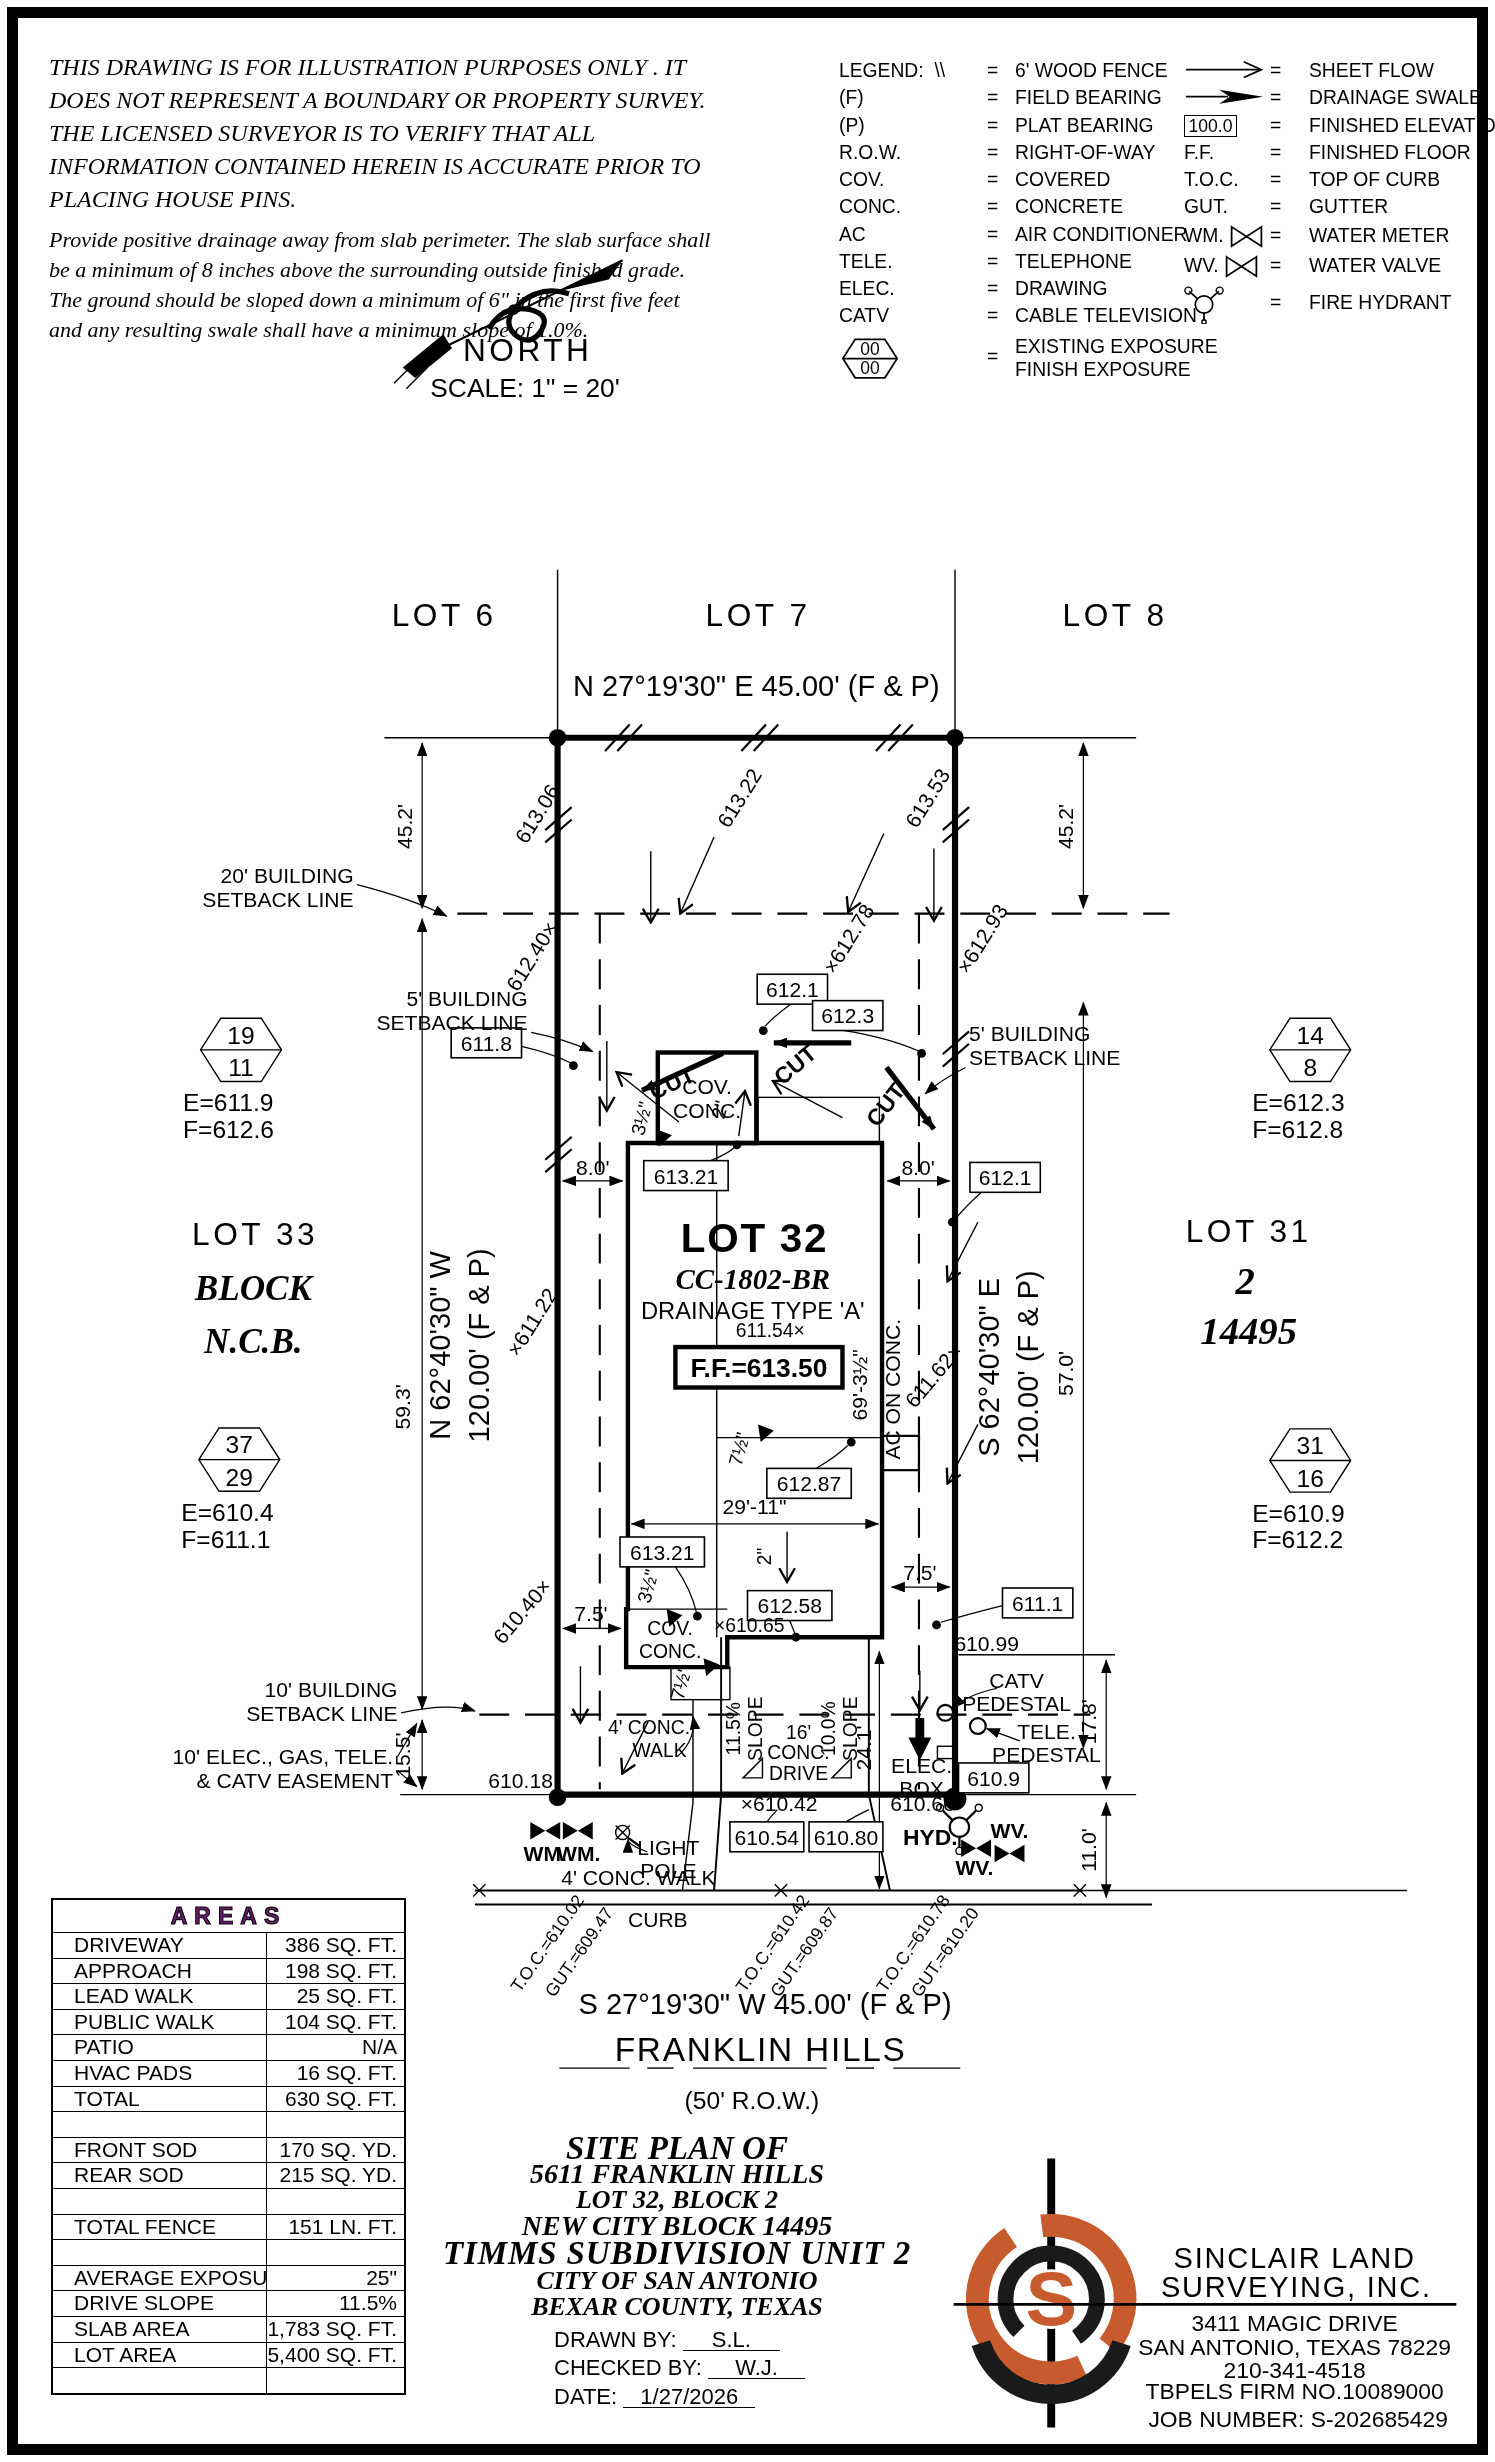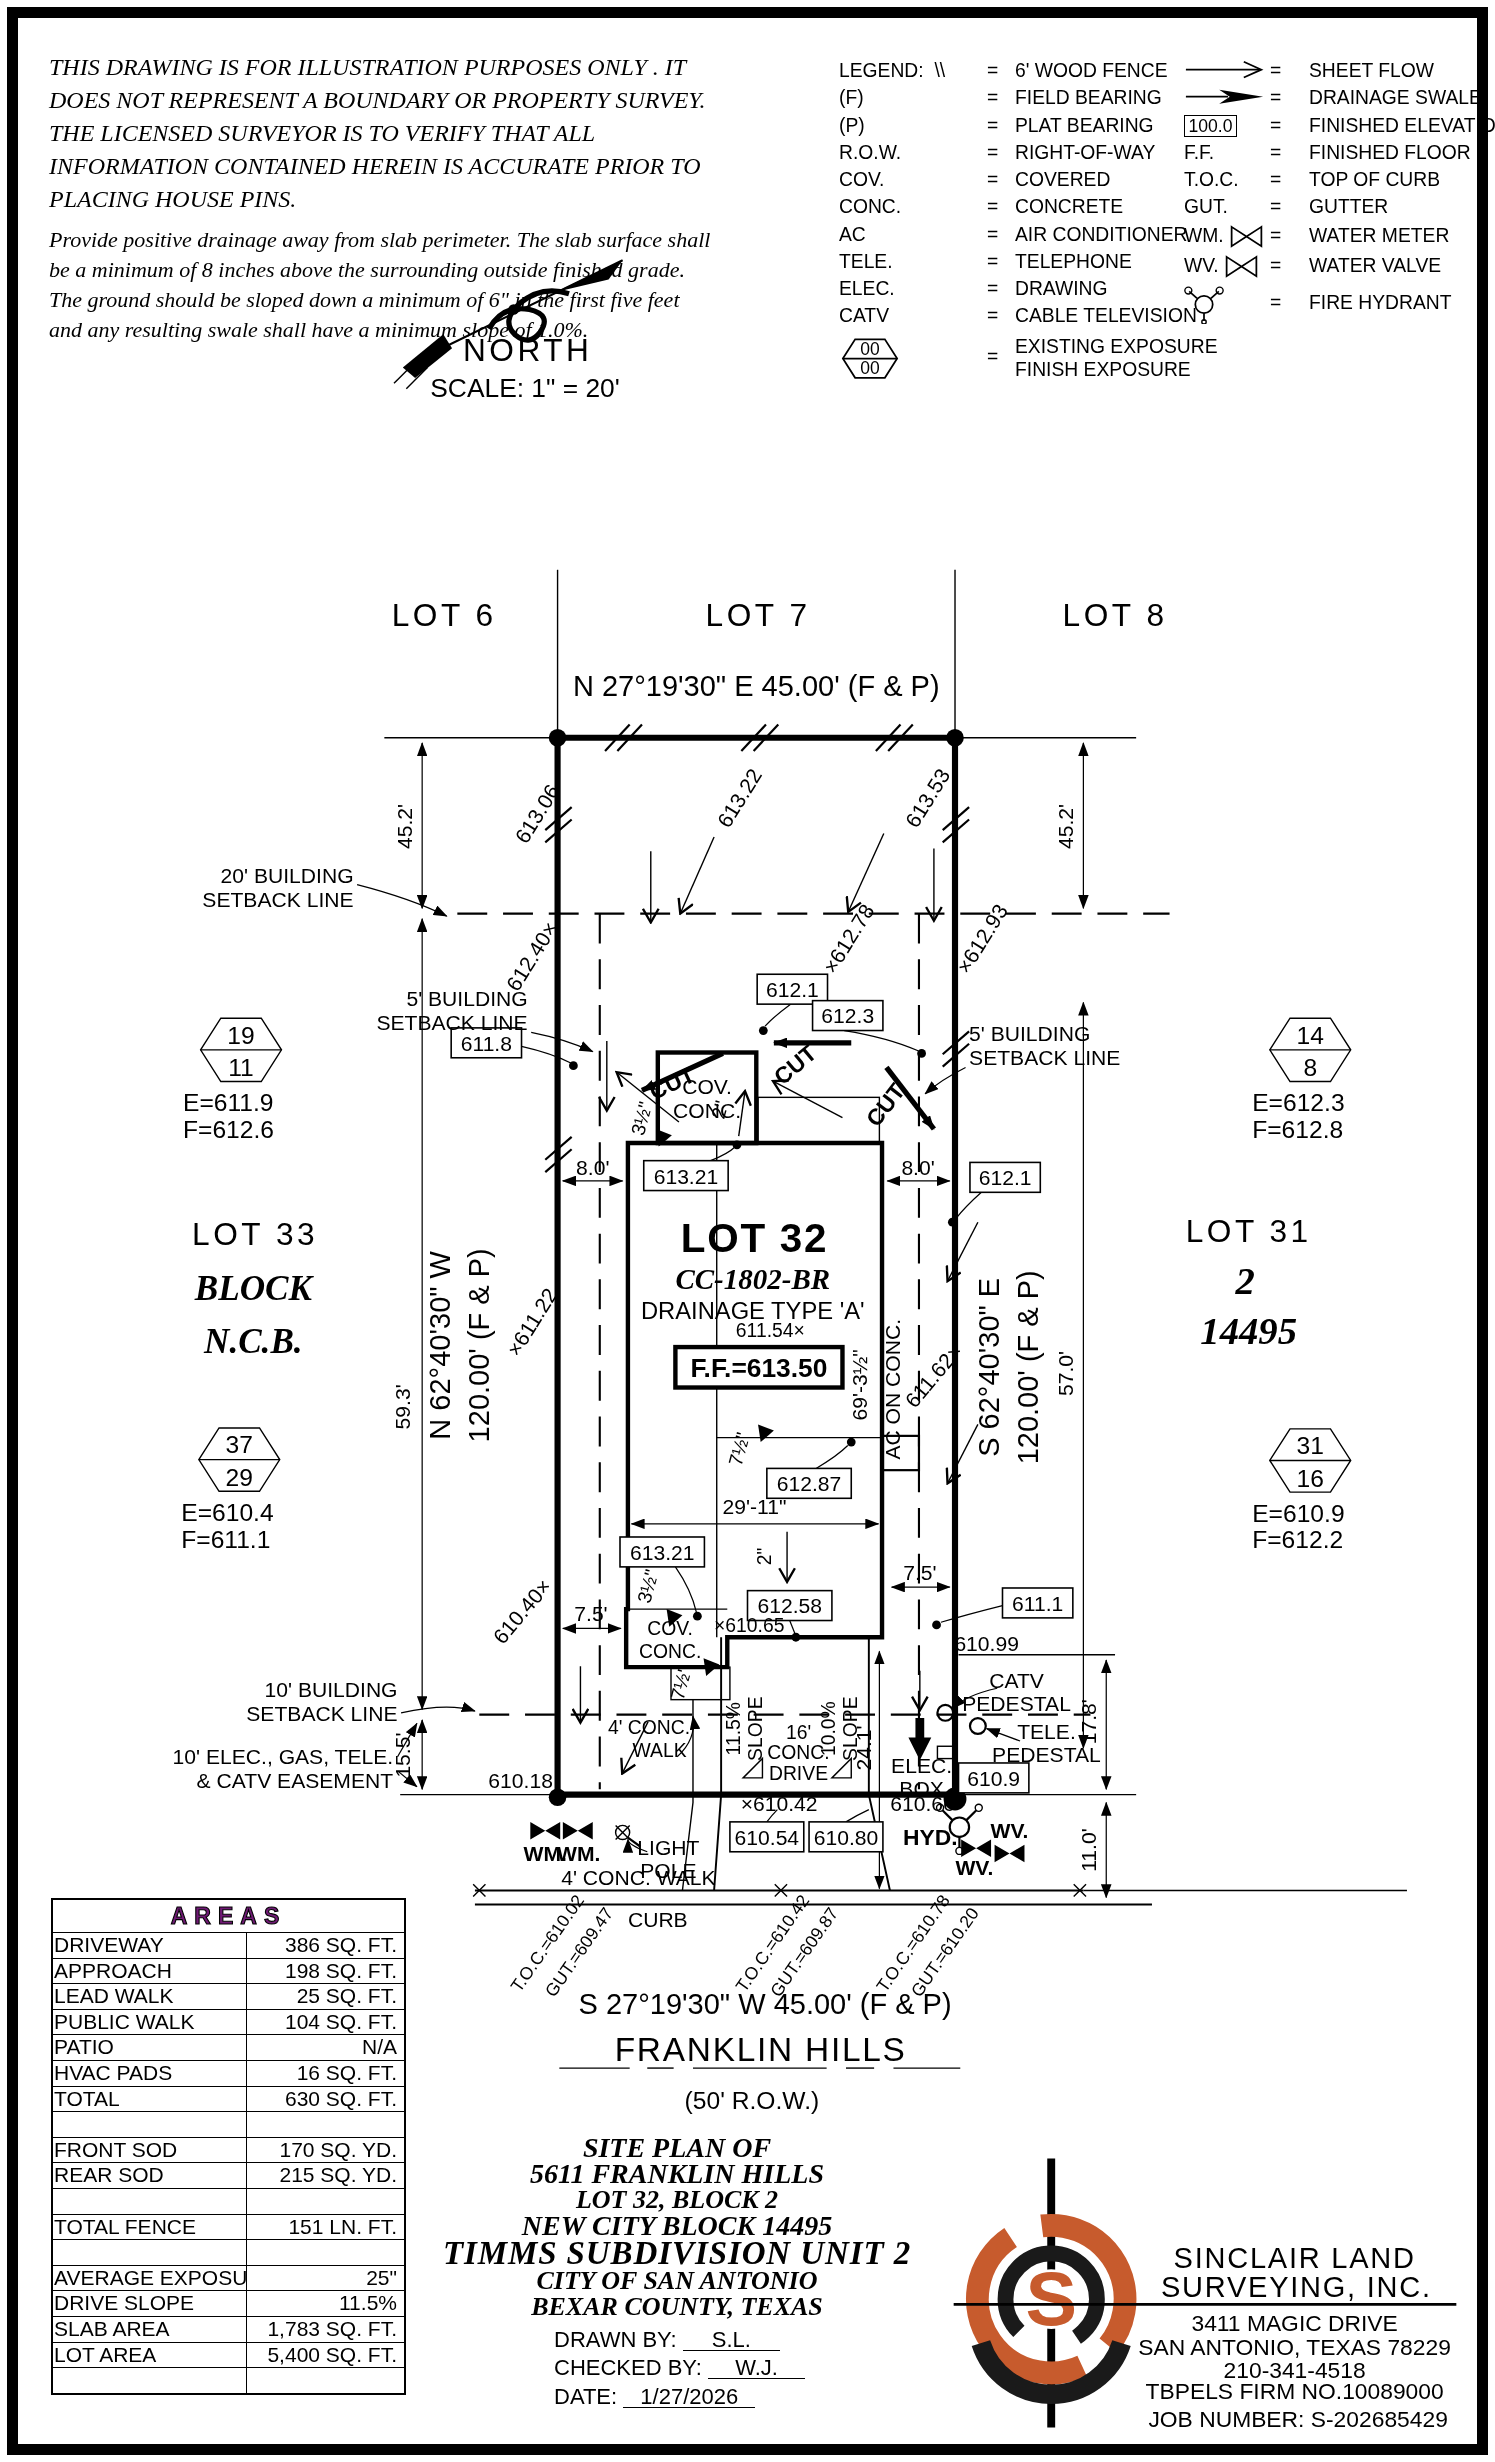--- a/index.html
+++ b/index.html
@@ -17,25 +17,25 @@
   .eq{position:absolute;left:160px;}
   .lbl{position:absolute;left:188px;}
   .rcol .sym{width:88px;}
   .rcol .eq{left:98px;}
   .rcol .lbl{left:137px;}
   .boxed100{border:1.8px solid #000;padding:0 3.5px;font-size:17.6px;}
   
   .areas{position:absolute;left:51px;top:1898px;width:355px;border:2.6px solid #000;box-sizing:border-box;font-size:21px;}
   .areas .title{height:32px;line-height:32px;text-align:center;font-weight:bold;letter-spacing:7px;color:#701a75;-webkit-text-stroke:1.1px #000;font-size:23px;}
   .arow{display:flex;height:24.6px;line-height:24px;border-top:1.4px solid #000;}
-  .arow .al{flex:0 0 192px;padding-left:1px;border-right:1.4px solid #000;white-space:nowrap;overflow:hidden;}
+  .arow .al{flex:0 0 192px;padding-left:21px;border-right:1.4px solid #000;white-space:nowrap;overflow:hidden;}
   .arow .av{flex:1;text-align:right;padding-right:7px;white-space:nowrap;}
   
   .titleblock{position:absolute;left:413px;top:2135px;width:528px;text-align:center;font-family:"Liberation Serif",serif;font-style:italic;font-weight:bold;}
-  .tb1{font-size:28px;line-height:26px;}
+  .tb1{font-size:33px;line-height:26px;}
   .tb2{font-size:28px;line-height:26px;}
   .tb3{font-size:26px;line-height:25.5px;}
   .tb4{font-size:28px;line-height:25.5px;}
   .tb5{font-size:33px;line-height:30px;letter-spacing:0.9px;}
   .tb6{font-size:26px;line-height:26px;}
   .tb7{font-size:26px;line-height:25.5px;}
   .tbrows{margin-top:7px;font-family:"Liberation Sans",sans-serif;font-style:normal;font-weight:normal;font-size:22px;width:264px;margin-left:141px;text-align:left;}
   .tbrow{margin-top:2.6px;white-space:nowrap;}
   .tbval{display:inline-block;min-width:97px;border-bottom:1.8px solid #000;text-align:center;line-height:21px;}
   

